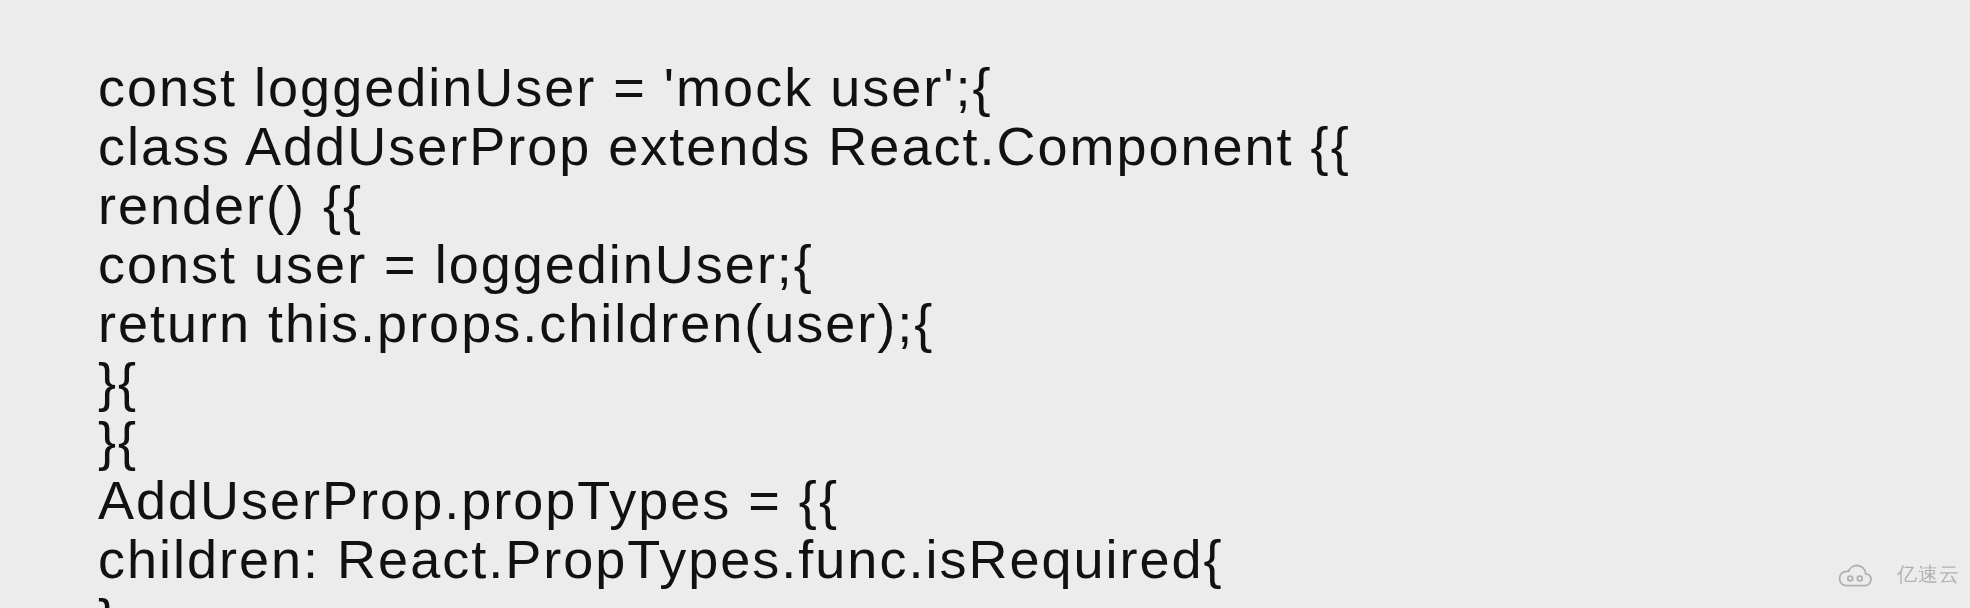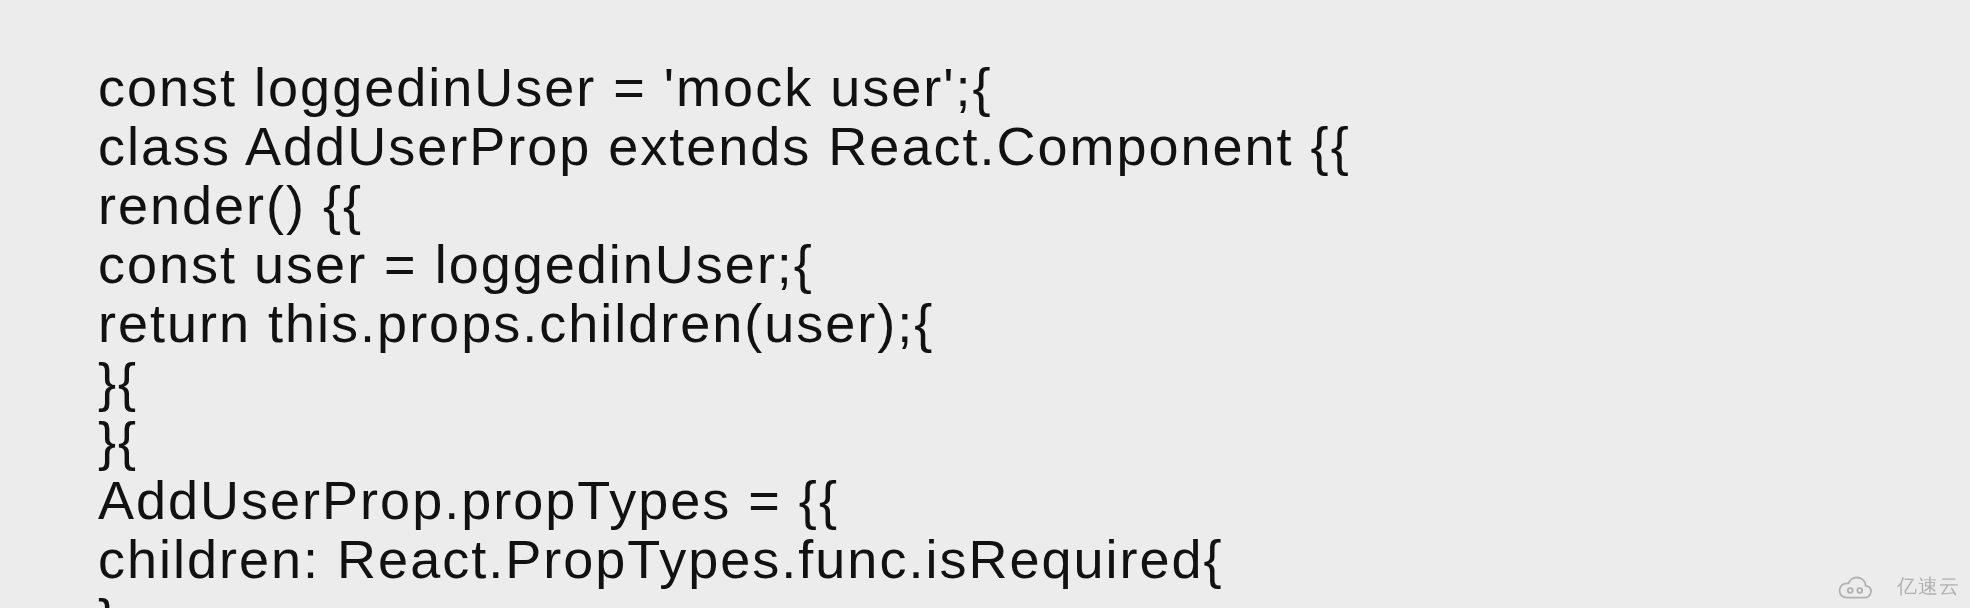--- a/index.html
+++ b/index.html
@@ -20,21 +20,21 @@
     font-stretch: normal;
     font-size: 54px;
     line-height: 59px;
     letter-spacing: 2px;
     color: #111;
     white-space: pre;
   }
   .watermark {
     position: absolute;
     right: 10px;
-    bottom: 8px;
+    bottom: 20px;
     display: flex;
     align-items: center;
     gap: 23px;
     opacity: 0.55;
   }
   .watermark .cloud {
     width: 38px;
     height: 24px;
     position: relative;
   }

